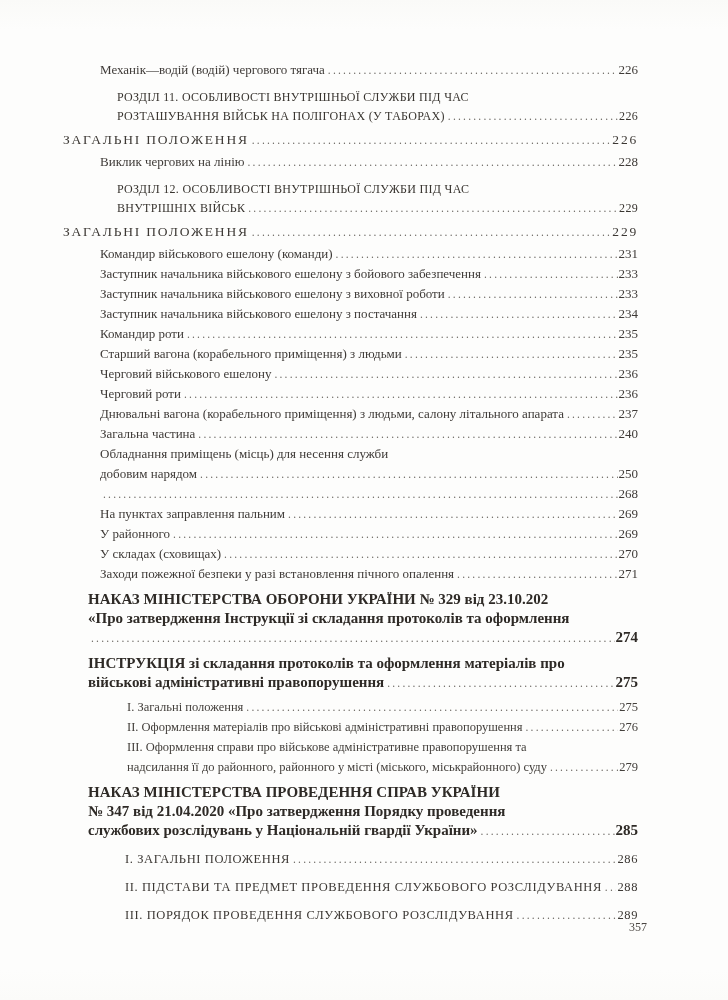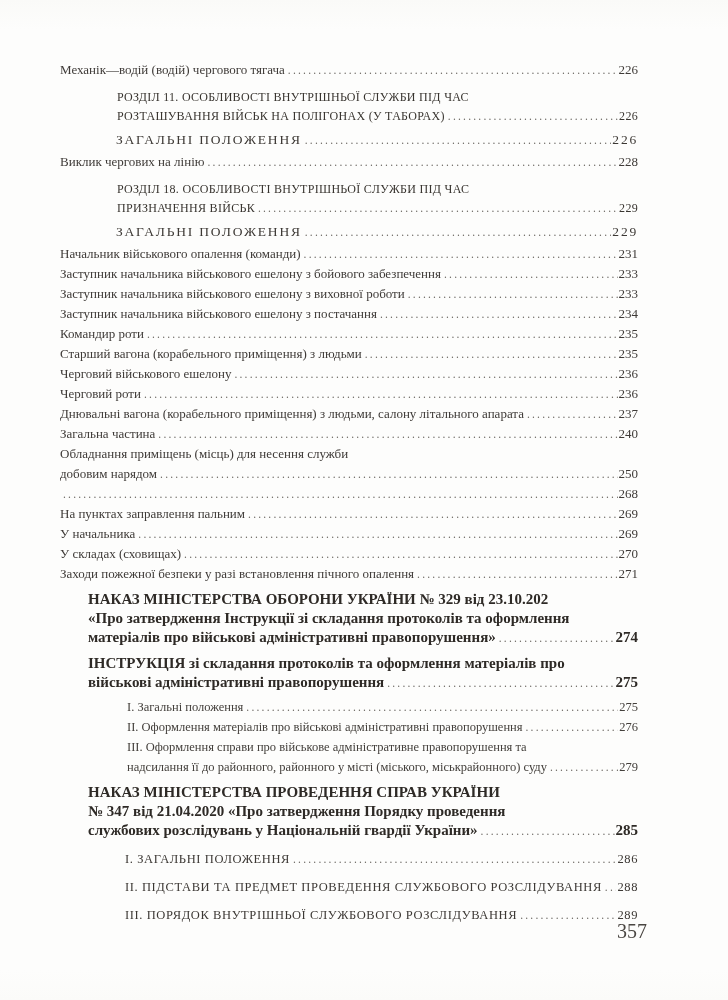--- a/index.html
+++ b/index.html
@@ -41,34 +41,34 @@
     color: #716d68;
     margin: 0 1px 0 3px;
   }
   .leader::after {
     content: "........................................................................................................................................................................................................";
   }
   .pagenum { flex-shrink: 0; }
 
   
   .item {
-    padding-left: 60px;
+    padding-left: 100px;
     font-size: 13px;
   }
   .chapter {
     padding-left: 117px;
     font-size: 12px;
     letter-spacing: 0.3px;
     color: #38342f;
     margin-top: 8px;
     margin-bottom: 4px;
   }
   .chapter .line { line-height: 19px; }
   .section {
-    padding-left: 116px;
+    padding-left: 63px;
     font-size: 13.5px;
     letter-spacing: 1.8px;
     color: #3c3834;
     margin-top: 3px;
     margin-bottom: 2px;
   }
   .section .leader, .subcaps .leader { letter-spacing: 2.2px; }
   .order {
     padding-left: 88px;
     font-size: 15px;
@@ -87,21 +87,21 @@
     padding-left: 125px;
     font-size: 12.5px;
     letter-spacing: 0.6px;
     color: #3c3834;
     margin-top: 8px;
   }
   .footer {
     position: absolute;
     top: 920px;
     right: 81px;
-    font-size: 20px;
+    font-size: 12px;
     color: #4a4642;
   }
 </style>
 </head>
 <body>
 
 <div class="page">
   <div class="toc" id="toc">
       <div class="row item">
         <div class="line">
@@ -129,38 +129,38 @@
       </div>
       <div class="row item">
         <div class="line">
           <span class="txt">Виклик чергових на лінію</span>
           <span class="leader"></span>
           <span class="pagenum">228</span>
         </div>
       </div>
       <div class="row chapter">
         <div class="line">
-          <span class="txt">РОЗДІЛ 18. ОСОБЛИВОСТІ ВНУТРІШНЬОЇ СЛУЖБИ ПІД ЧАС</span>
-        </div>
-        <div class="line">
-          <span class="txt">ПРИЗНАЧЕННЯ ВІЙСЬК</span>
+          <span class="txt">РОЗДІЛ 12. ОСОБЛИВОСТІ ВНУТРІШНЬОЇ СЛУЖБИ ПІД ЧАС</span>
+        </div>
+        <div class="line">
+          <span class="txt">ВНУТРІШНІХ ВІЙСЬК</span>
           <span class="leader"></span>
           <span class="pagenum">229</span>
         </div>
       </div>
       <div class="row section">
         <div class="line">
           <span class="txt">ЗАГАЛЬНІ ПОЛОЖЕННЯ</span>
           <span class="leader"></span>
           <span class="pagenum">229</span>
         </div>
       </div>
       <div class="row item">
         <div class="line">
-          <span class="txt">Начальник військового опалення (команди)</span>
+          <span class="txt">Командир військового ешелону (команди)</span>
           <span class="leader"></span>
           <span class="pagenum">231</span>
         </div>
       </div>
       <div class="row item">
         <div class="line">
           <span class="txt">Заступник начальника військового ешелону з бойового забезпечення</span>
           <span class="leader"></span>
           <span class="pagenum">233</span>
         </div>
@@ -239,21 +239,21 @@
       </div>
       <div class="row item">
         <div class="line">
           <span class="txt">На пунктах заправлення пальним</span>
           <span class="leader"></span>
           <span class="pagenum">269</span>
         </div>
       </div>
       <div class="row item">
         <div class="line">
-          <span class="txt">У начальника</span>
+          <span class="txt">У районного</span>
           <span class="leader"></span>
           <span class="pagenum">269</span>
         </div>
       </div>
       <div class="row item">
         <div class="line">
           <span class="txt">У складах (сховищах)</span>
           <span class="leader"></span>
           <span class="pagenum">270</span>
         </div>
@@ -266,21 +266,20 @@
         </div>
       </div>
       <div class="row order">
         <div class="line">
           <span class="txt">НАКАЗ МІНІСТЕРСТВА ОБОРОНИ УКРАЇНИ № 329 від 23.10.202</span>
         </div>
         <div class="line">
           <span class="txt">«Про затвердження Інструкції зі складання протоколів та оформлення</span>
         </div>
         <div class="line">
-          <span class="txt">матеріалів про військові адміністративні правопорушення»</span>
           <span class="leader"></span>
           <span class="pagenum">274</span>
         </div>
       </div>
       <div class="row order">
         <div class="line">
           <span class="txt">ІНСТРУКЦІЯ зі складання протоколів та оформлення матеріалів про</span>
         </div>
         <div class="line">
           <span class="txt">військові адміністративні правопорушення</span>
@@ -334,21 +333,21 @@
       </div>
       <div class="row subcaps">
         <div class="line">
           <span class="txt">ІІ. ПІДСТАВИ ТА ПРЕДМЕТ ПРОВЕДЕННЯ СЛУЖБОВОГО РОЗСЛІДУВАННЯ</span>
           <span class="leader"></span>
           <span class="pagenum">288</span>
         </div>
       </div>
       <div class="row subcaps">
         <div class="line">
-          <span class="txt">ІІІ. ПОРЯДОК ВНУТРІШНЬОЇ СЛУЖБОВОГО РОЗСЛІДУВАННЯ</span>
+          <span class="txt">ІІІ. ПОРЯДОК ПРОВЕДЕННЯ СЛУЖБОВОГО РОЗСЛІДУВАННЯ</span>
           <span class="leader"></span>
           <span class="pagenum">289</span>
         </div>
       </div>
     </div>
   <div class="footer">
     <span>357</span>
   </div>
 </div>
 

